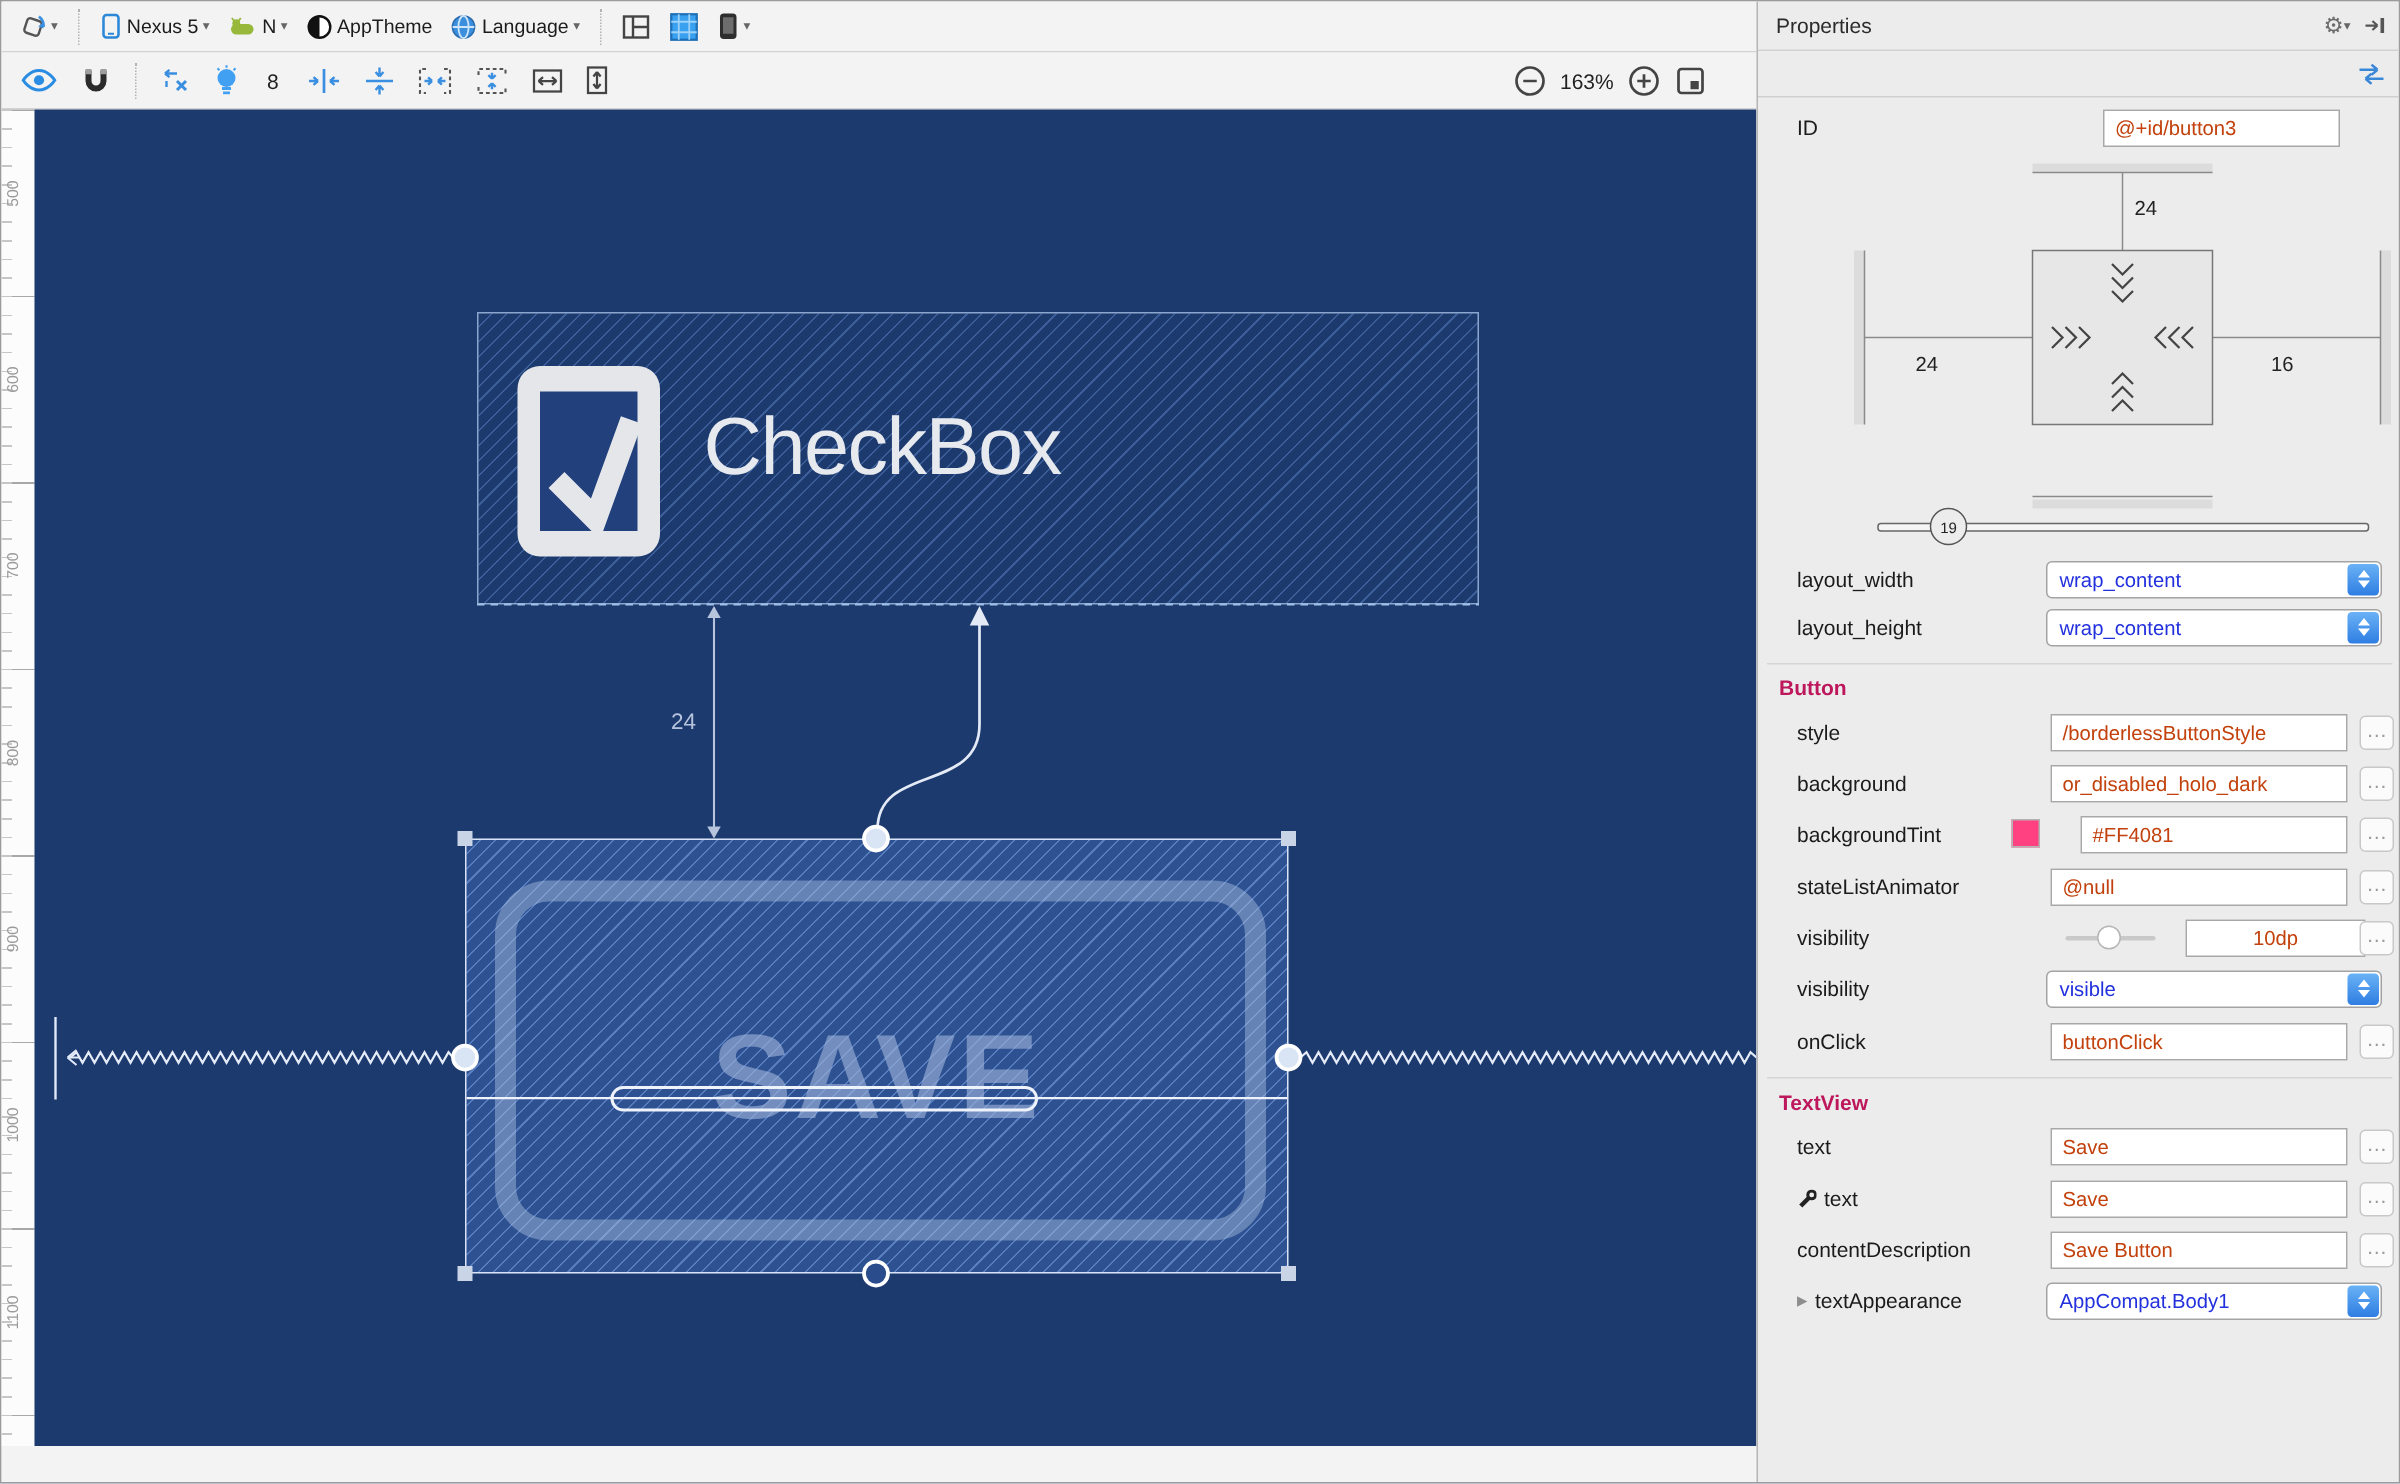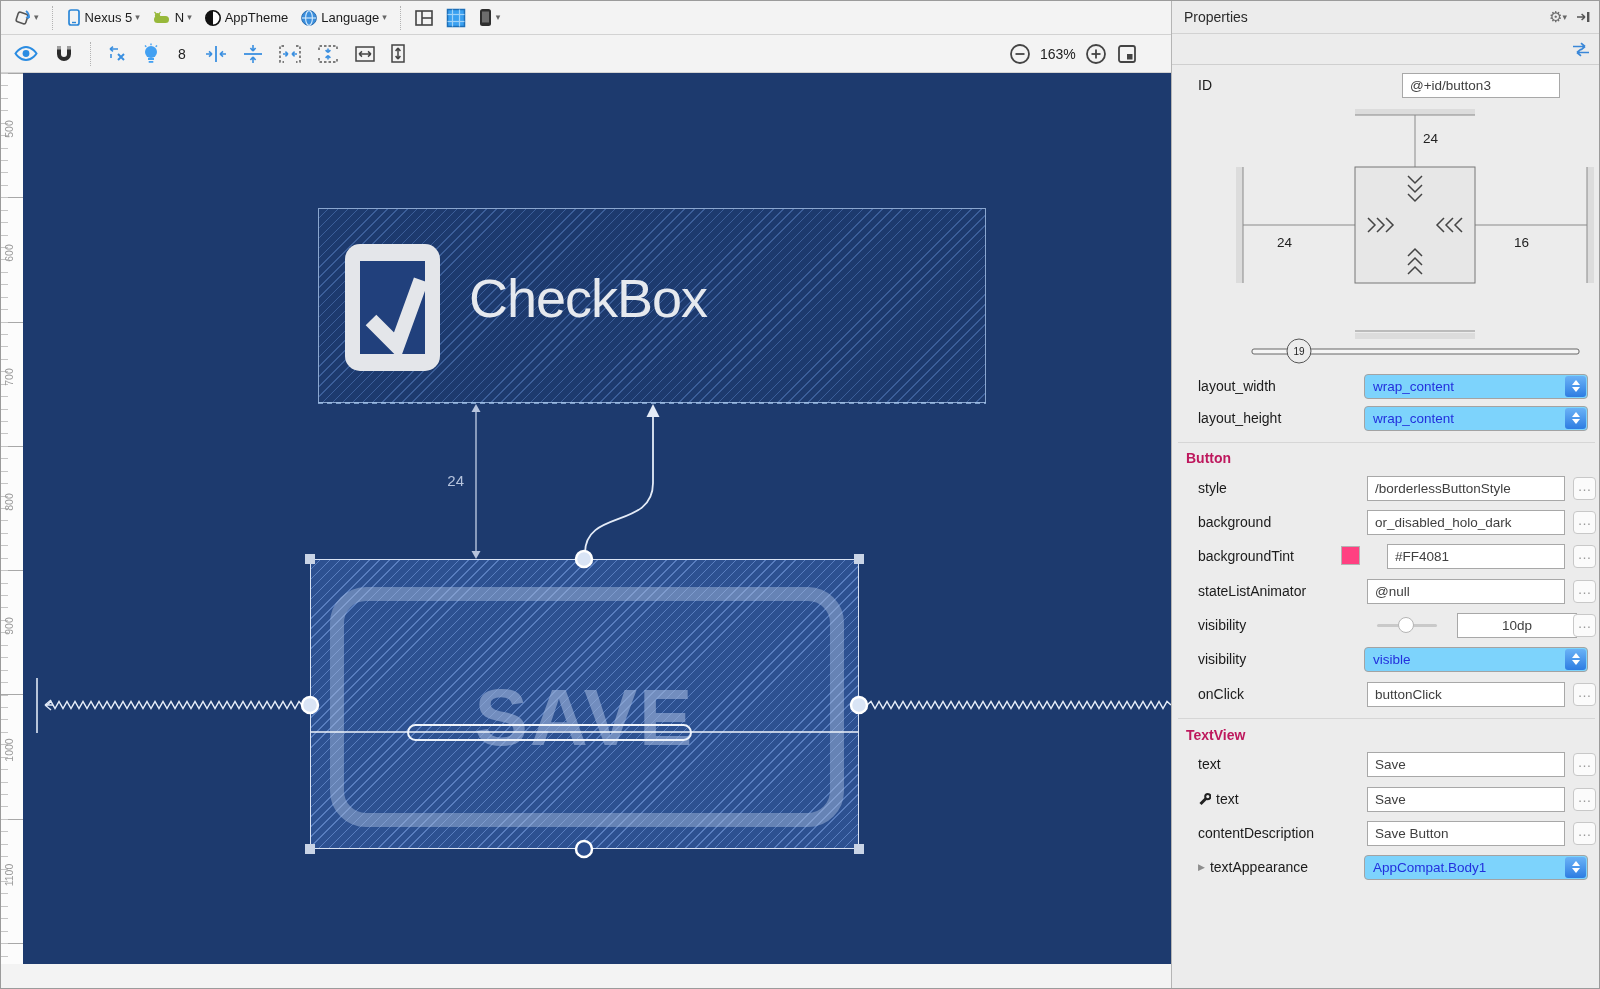--- a/index.html
+++ b/index.html
@@ -44,23 +44,23 @@
   .overlay{position:absolute;left:0;top:0;width:1148px;height:891px;pointer-events:none}
   
   .props{position:relative;width:430px;height:100%;background:#ececec;border-left:1px solid #b5b5b5;flex:none}
   .phead{height:33px;display:flex;align-items:center;padding:0 10px 0 12px;border-bottom:1px solid #d2d2d2;font-size:14px;color:#2b2b2b}
   .phead .sp{flex:1}
   .gear{font-size:15px;color:#6d6d6d}
   .psub{height:31px;border-bottom:1px solid #cfcfcf;display:flex;align-items:center;justify-content:flex-end;padding-right:10px}
   .pbody{position:relative;height:925px}
   .prow{position:absolute;left:0;right:0;height:26px;padding-left:26px;display:flex;align-items:center}
   .plabel{font-size:14px;color:#1b1b1b;display:flex;align-items:center;gap:5px}
-  .tfield{position:absolute;left:195px;width:198px;height:25px;border:1px solid #a8a8a8;background:#fff;color:#404040;font-size:13.5px;line-height:23px;padding:0 7px;white-space:nowrap;overflow:hidden}
+  .tfield{position:absolute;left:195px;width:198px;height:25px;border:1px solid #a8a8a8;background:#fff;color:#c2410c;font-size:13.5px;line-height:23px;padding:0 7px;white-space:nowrap;overflow:hidden}
   .dots{position:absolute;left:401px;width:23px;height:23px;border:1px solid #c8c8c8;border-radius:4px;background:#fbfbfb;color:#9a9a9a;text-align:center;line-height:16px;font-size:14px}
-  .psel{position:absolute;left:192px;width:224px;height:25px;border:1px solid #a3a3a3;border-radius:4px;background:#7dd3fc;color:#2230dd;font-size:13.5px;line-height:23px;padding:0 28px 0 8px;white-space:nowrap;overflow:hidden}
+  .psel{position:absolute;left:192px;width:224px;height:25px;border:1px solid #a3a3a3;border-radius:4px;background:#ffffff;color:#2230dd;font-size:13.5px;line-height:23px;padding:0 28px 0 8px;white-space:nowrap;overflow:hidden}
   .step{position:absolute;right:1px;top:1px;bottom:1px;width:21px;border-radius:3px;background:linear-gradient(#6ab2f6,#2e7de2);display:flex;flex-direction:column;align-items:center;justify-content:center;gap:2px}
   .step i{width:0;height:0;border-left:4px solid transparent;border-right:4px solid transparent}
   .step .up{border-bottom:5px solid #fff}
   .step .dn{border-top:5px solid #fff}
   .psec{position:absolute;left:14px;font-weight:bold;font-size:14px;color:#be185d}
   .pdiv{position:absolute;left:6px;right:6px;height:1px;background:#d6d6d6}
   .swatch{position:absolute;left:169px;top:3px;width:19px;height:19px;background:#FF4081;border:1px solid #b3b3b3}
   .tfield.tint{left:215px;width:178px}
   .tfield.idf{left:230px;width:158px}
   .tfield.elev{left:285px;width:120px;text-align:center}

